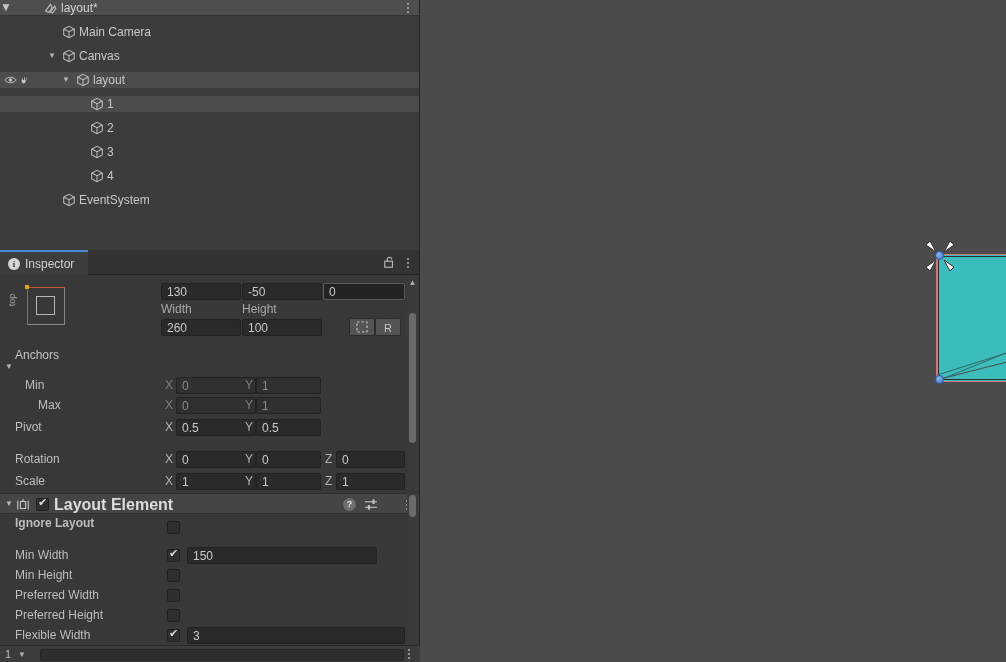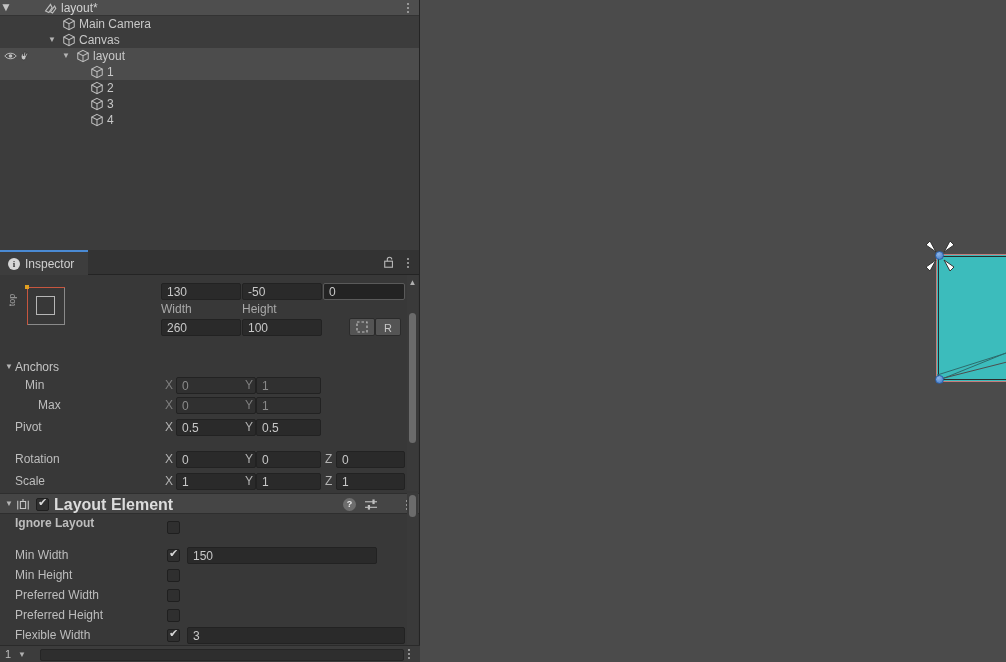--- a/index.html
+++ b/index.html
@@ -68,20 +68,21 @@
     position: relative; height: 16px;
     background: #4e4e4e;
     border-bottom: 1px solid #333;
   }
   .h-row {
     position: relative;
     height: 16px; line-height: 16px;
     white-space: nowrap;
     font-size: 12px;
     color: #c8c8c8;
+    margin-top: 8px;
   }
   .h-row.hl { background: #4c4c4c; }
   .h-row .foldout {
     position: absolute; width: 12px; text-align: center;
     font-size: 8px; color: #b4b4b4; line-height: 16px;
   }
   .h-row .gicon { position: absolute; width: 14px; height: 14px; top: 1px; }
   .h-row .lbl { position: absolute; }
   .vis-col { position: absolute; left: 0; top: 0; width: 34px; height: 16px; }
   .tri-dots {
@@ -362,20 +363,27 @@
             </svg></span>
           <span class="lbl" style="left:107px">3</span>
         </div>
         <div class="h-row">
           <span class="gicon" style="left:90px"><svg width="14" height="14" viewBox="0 0 16 16">
               <path d="M8 1.6 L14 4.6 L14 11.4 L8 14.4 L2 11.4 L2 4.6 Z" fill="none" stroke="#bdbdbd" stroke-width="1.2"></path>
               <path d="M2 4.6 L8 7.6 L14 4.6 M8 7.6 L8 14.4" fill="none" stroke="#bdbdbd" stroke-width="1.2"></path>
             </svg></span>
           <span class="lbl" style="left:107px">4</span>
         </div>
+        <div class="h-row">
+          <span class="gicon" style="left:62px"><svg width="14" height="14" viewBox="0 0 16 16">
+              <path d="M8 1.6 L14 4.6 L14 11.4 L8 14.4 L2 11.4 L2 4.6 Z" fill="none" stroke="#bdbdbd" stroke-width="1.2"></path>
+              <path d="M2 4.6 L8 7.6 L14 4.6 M8 7.6 L8 14.4" fill="none" stroke="#bdbdbd" stroke-width="1.2"></path>
+            </svg></span>
+          <span class="lbl" style="left:79px">EventSystem</span>
+        </div>
       </div>
   </div>
 
   <div id="inspector">
 
     <div id="inspector-tabbar">
       <div id="inspector-tab">
         <span class="info-icon">i</span>
         <span>Inspector</span>
       </div>
@@ -415,21 +423,21 @@
 
         <div class="btn-sq" style="left:349px; top:43px;">
           <svg width="14" height="14" viewBox="0 0 14 14" style="margin:1px 0 0 5px">
             <rect x="2" y="2" width="10" height="10" fill="none" stroke="#c0c0c0" stroke-width="1.2" stroke-dasharray="2.5 2"></rect>
           </svg>
         </div>
         <div class="btn-sq r" style="left:375px; top:43px;">R</div>
       </div>
 
       <span class="fold-tri" style="left:5px; top:84px;">▼</span>
-      <span class="section-label" style="left:15px; top:84px;">Anchors</span>
+      <span class="section-label" style="left:15px; top:72px;">Anchors</span>
 
       <span class="prop-label" style="left:25px; top:102px;">Min</span>
       <span class="axis dim" style="left:165px; top:102px;">X</span>
       <div class="fld dim" style="left:176px; top:102px; width:80px;">0</div>
       <span class="axis dim" style="left:245px; top:102px;">Y</span>
       <div class="fld dim" style="left:256px; top:102px; width:65px;">1</div>
 
       <span class="prop-label" style="left:38px; top:122px;">Max</span>
       <span class="axis dim" style="left:165px; top:122px;">X</span>
       <div class="fld dim" style="left:176px; top:122px; width:80px;">0</div>

